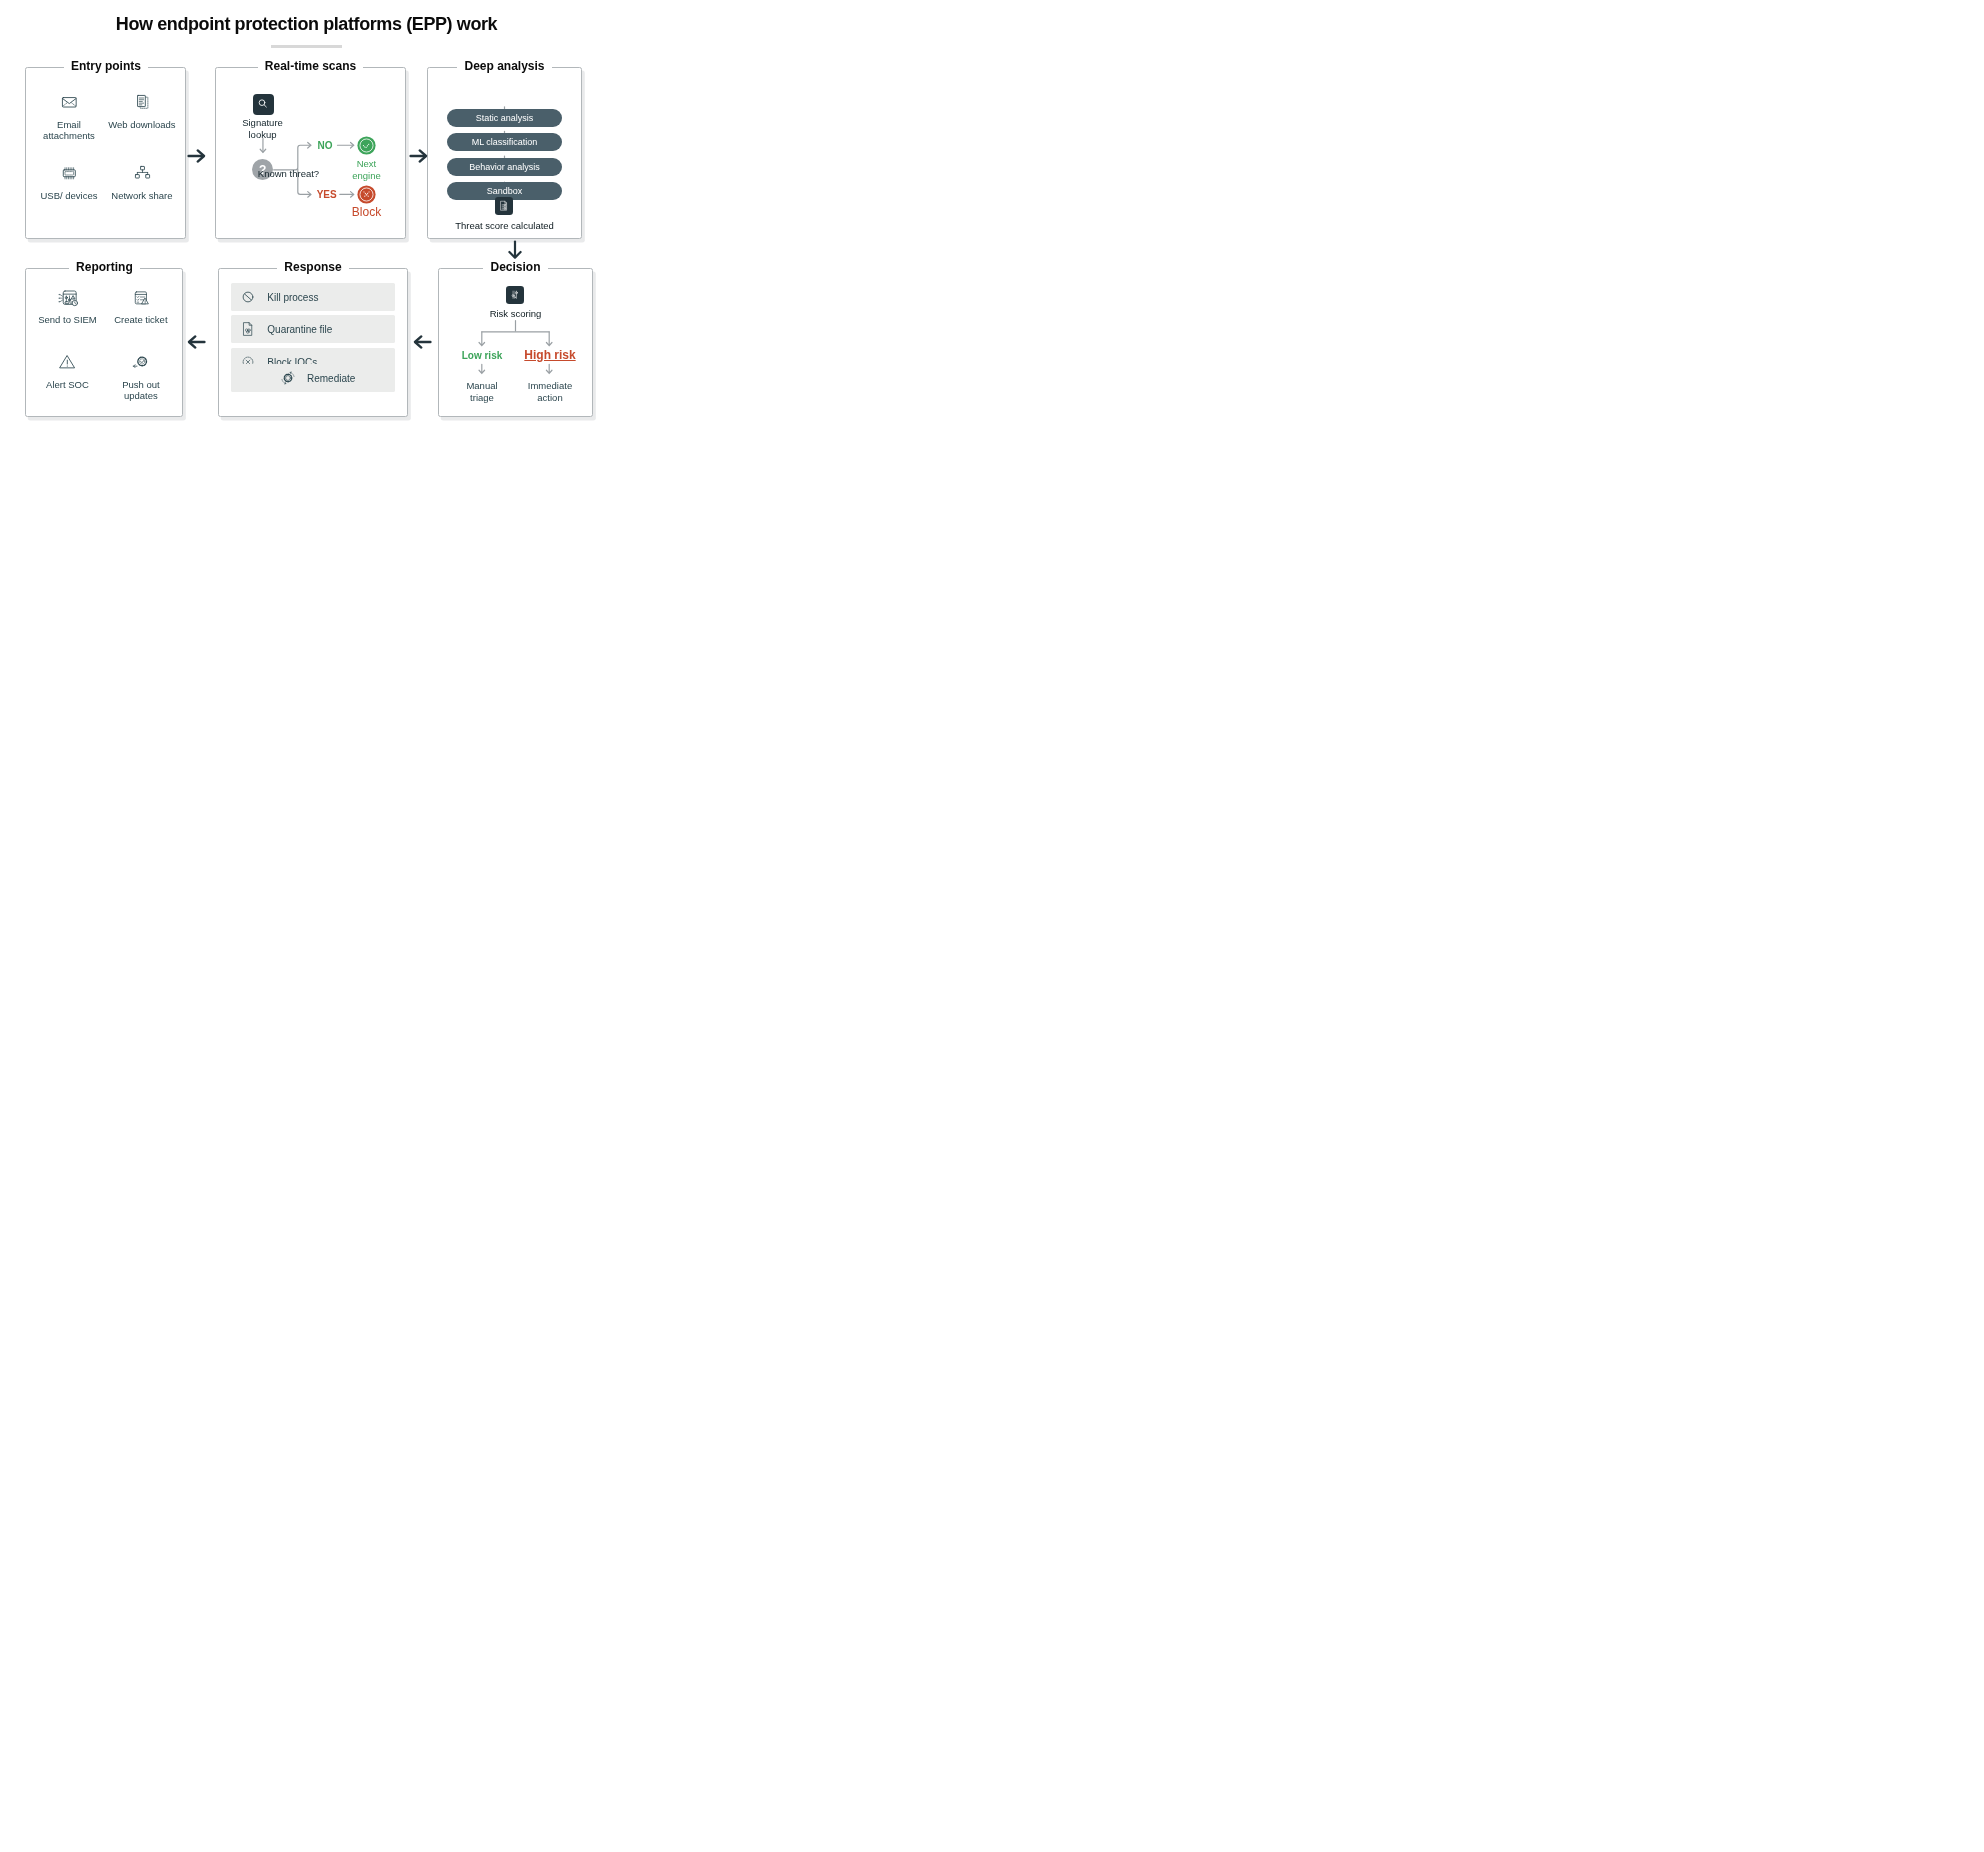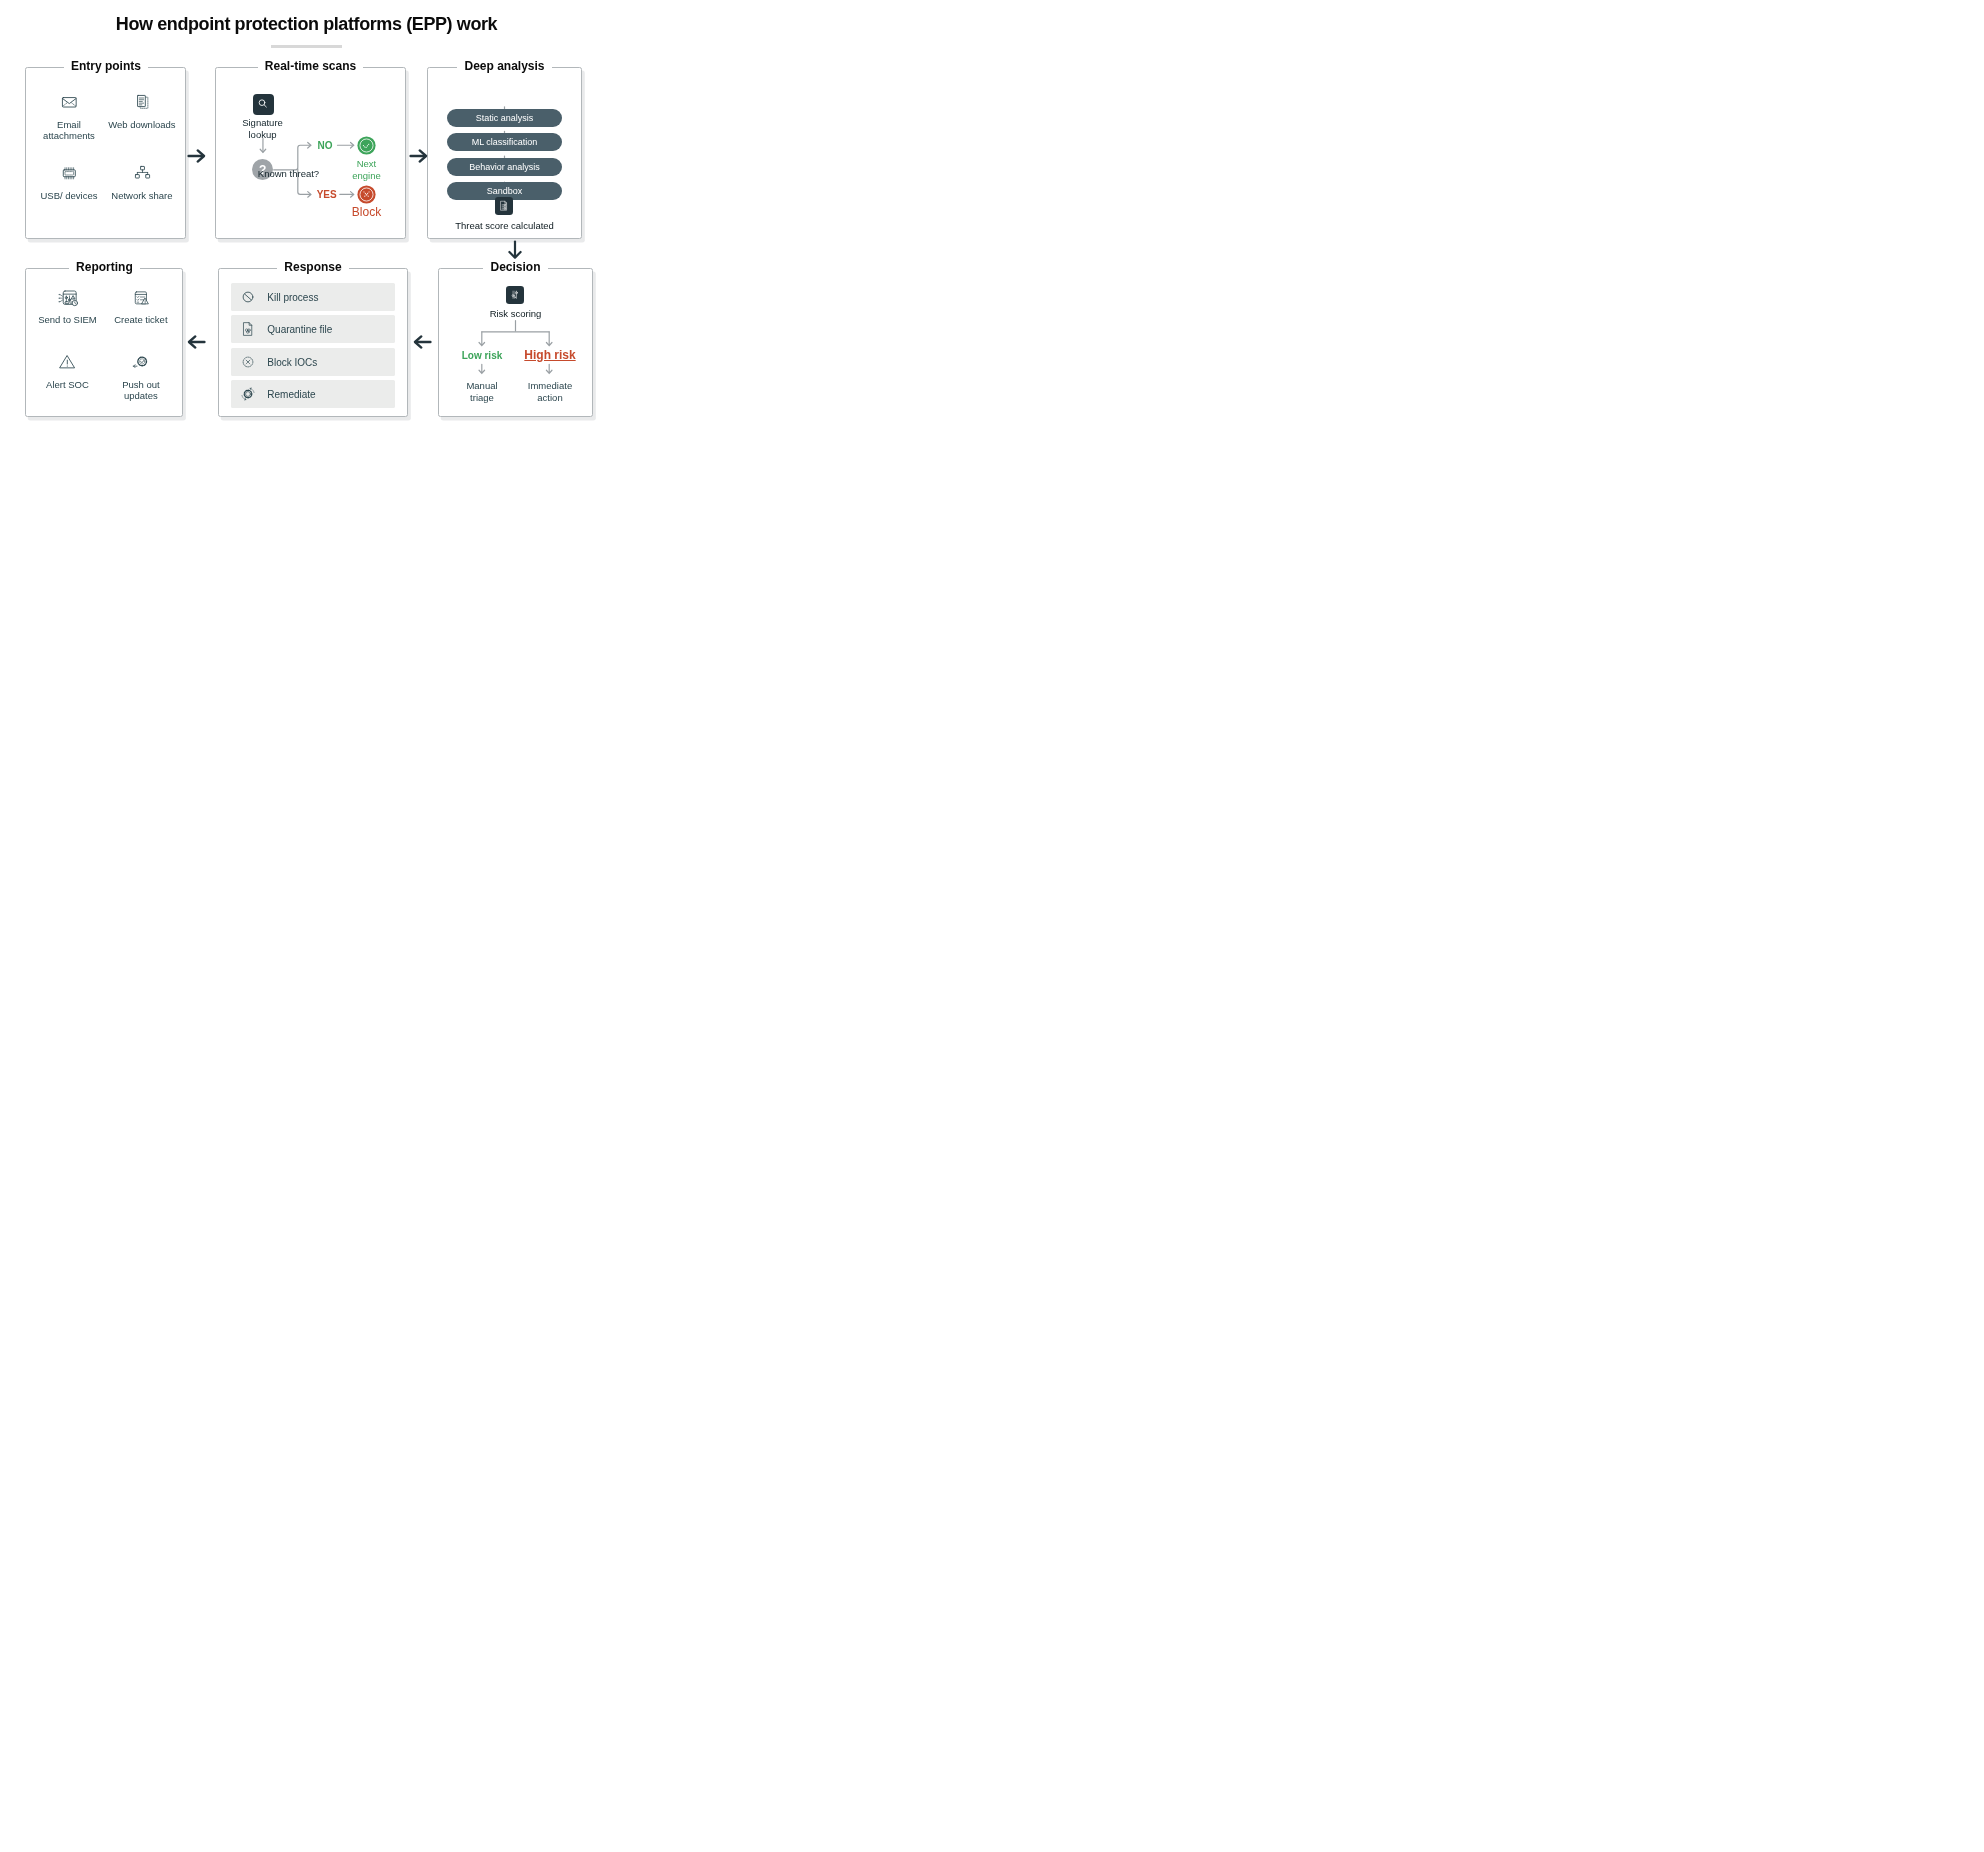--- a/index.html
+++ b/index.html
@@ -271,21 +271,21 @@
     <div class="resp-row" style="top:79px;">
       <span>
         <svg class="ic" width="18" height="18" viewBox="0 0 48 48" fill="none" stroke="#2c464e" stroke-width="1.9" stroke-linecap="round">
           <circle cx="24" cy="24" r="13" stroke-dasharray="3 3"></circle>
           <path d="M19 19 L29 29 M29 19 L19 29" stroke-dasharray="2 2.4"></path>
         </svg>
       </span>
       <span class="lbl">Block IOCs</span>
     </div>
 
-    <div class="resp-row" style="top:111px;">
+    <div class="resp-row" style="top:95px;justify-content:center;">
       <span>
         <svg class="ic" width="18" height="18" viewBox="0 0 48 48" fill="none" stroke="#2c464e" stroke-width="1.8" stroke-linecap="round">
           <circle cx="24" cy="24" r="6.5"></circle>
           <circle cx="24" cy="24" r="10" stroke-dasharray="3.6 3" stroke-width="3.4"></circle>
           <path d="M40 20 A16 16 0 0 0 30 9" stroke-dasharray="1.2 2.6" stroke-width="1.5"></path>
           <path d="M8 28 A16 16 0 0 0 18 39" stroke-dasharray="1.2 2.6" stroke-width="1.5"></path>
           <path d="M30 9 l3.4 -1 M30 9 l1 3.4 M18 39 l-3.4 1 M18 39 l-1 -3.4" stroke-width="1.4"></path>
         </svg>
       </span>
       <span class="lbl">Remediate</span>

